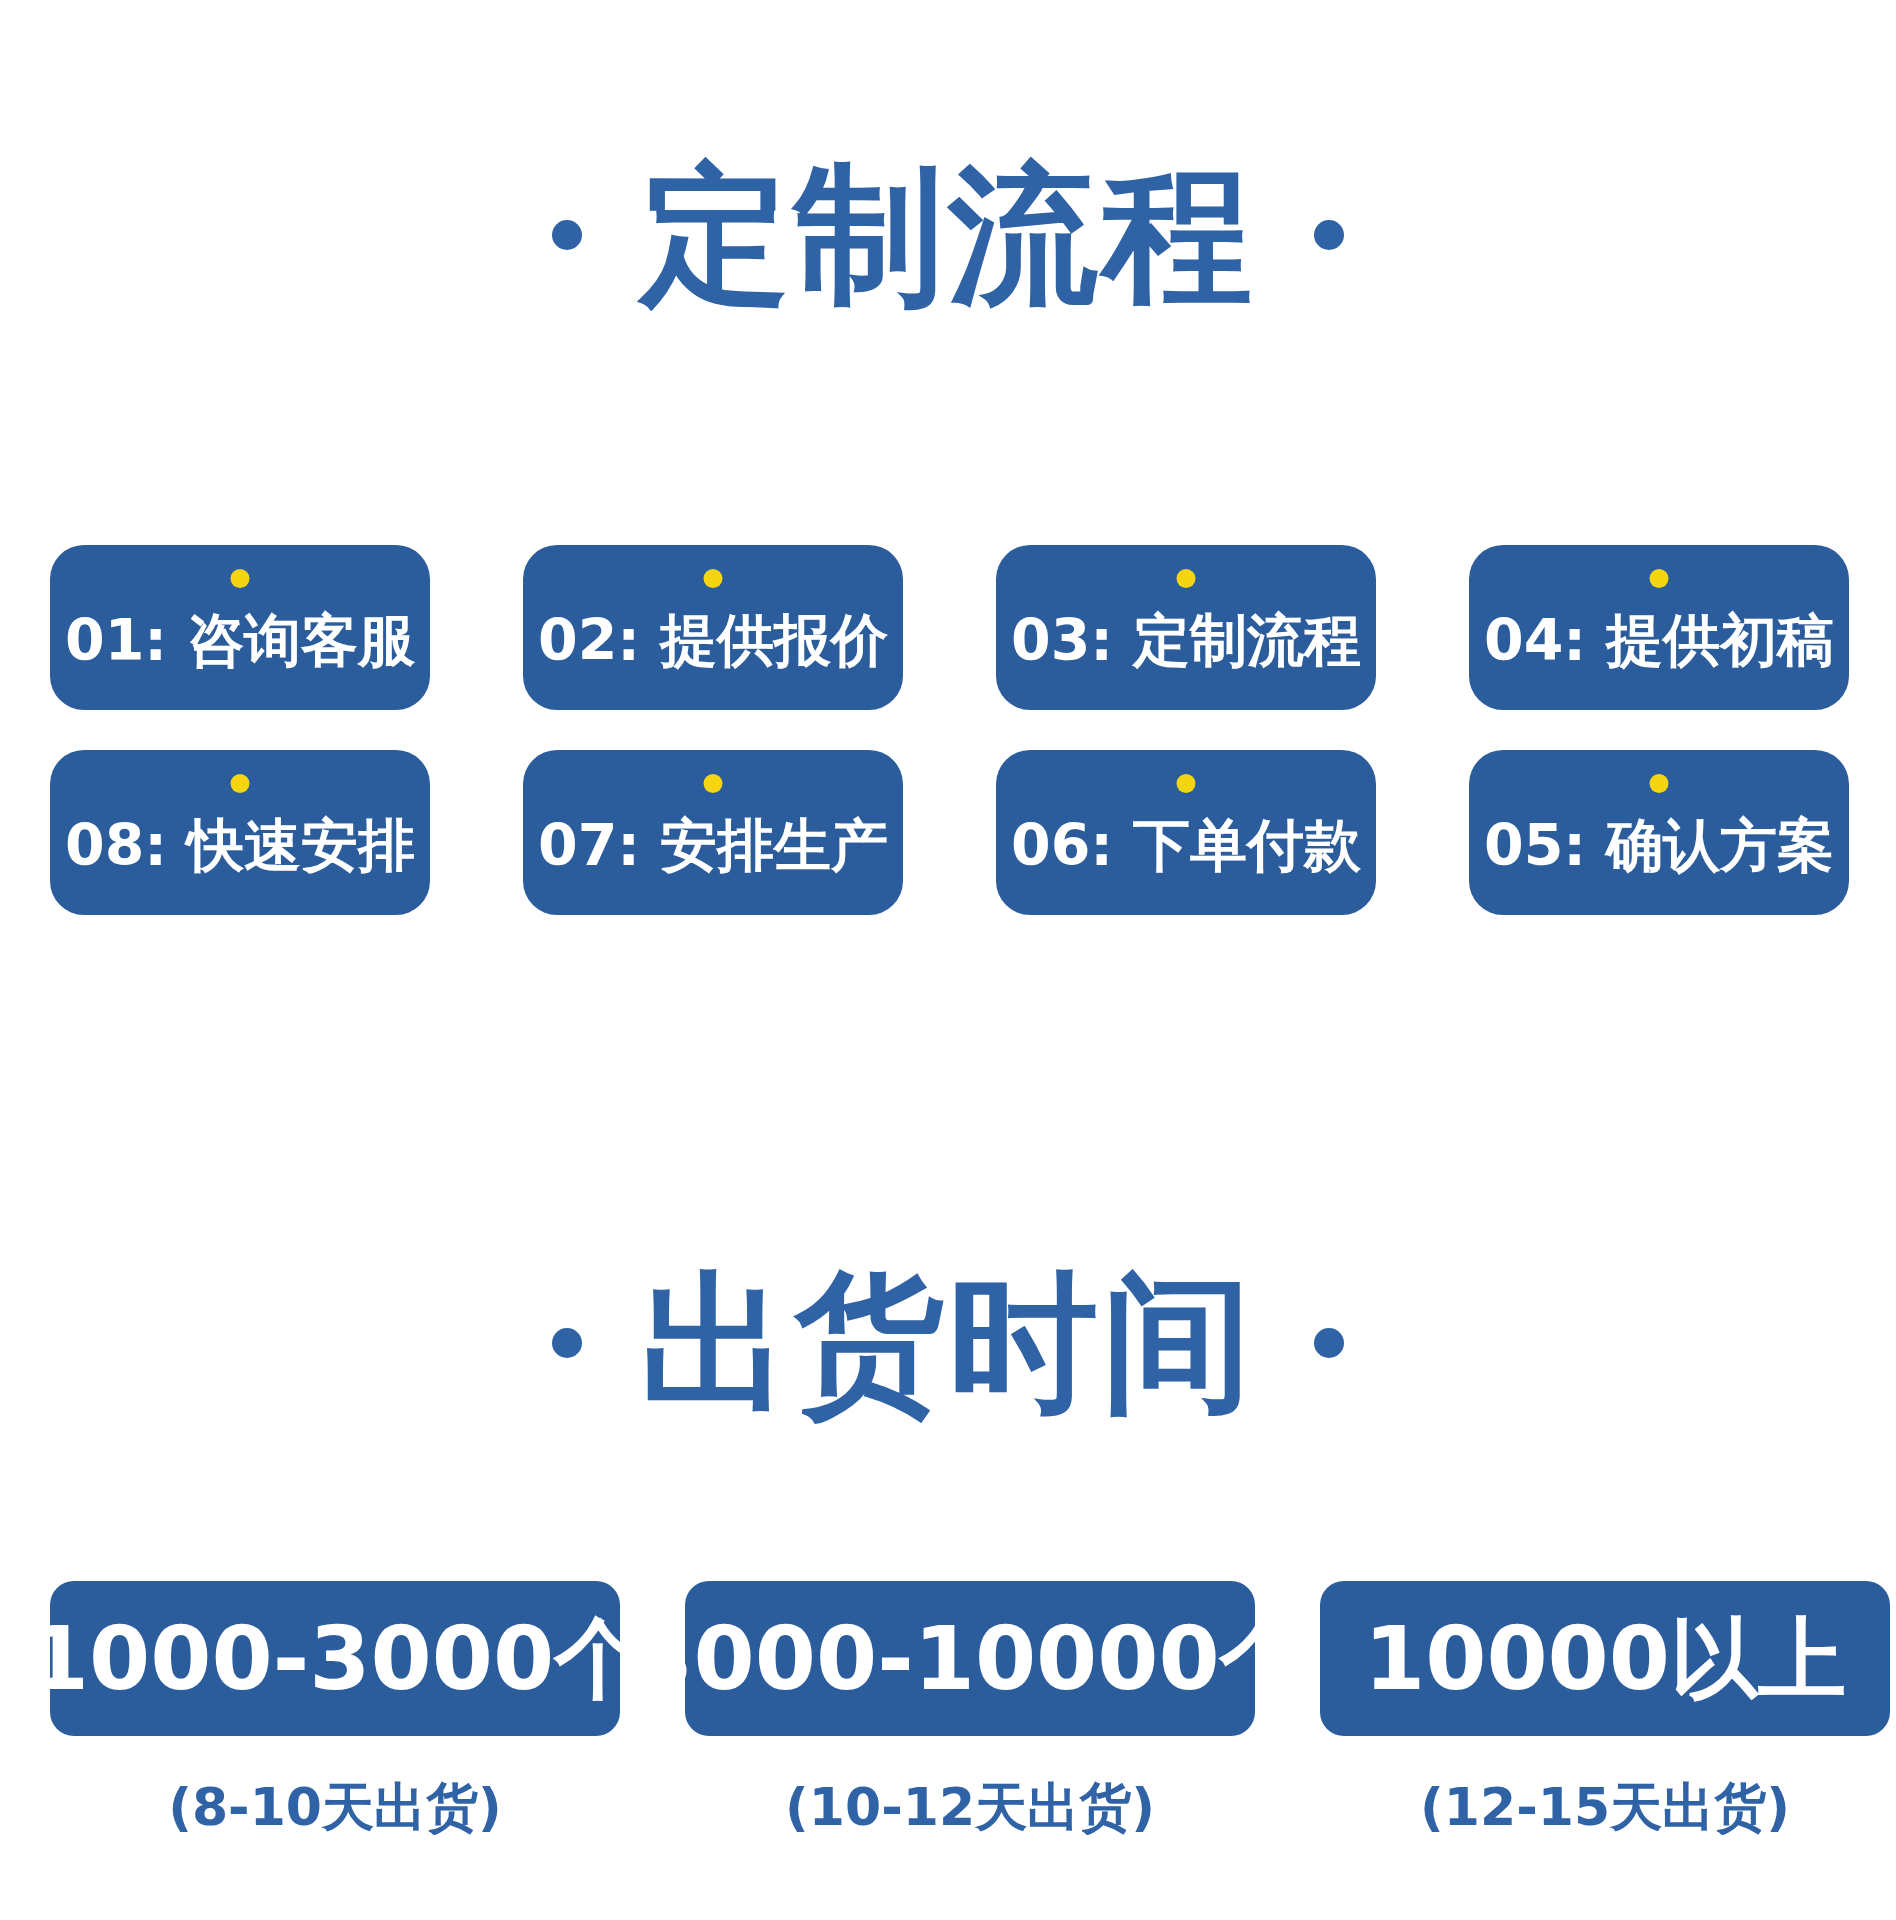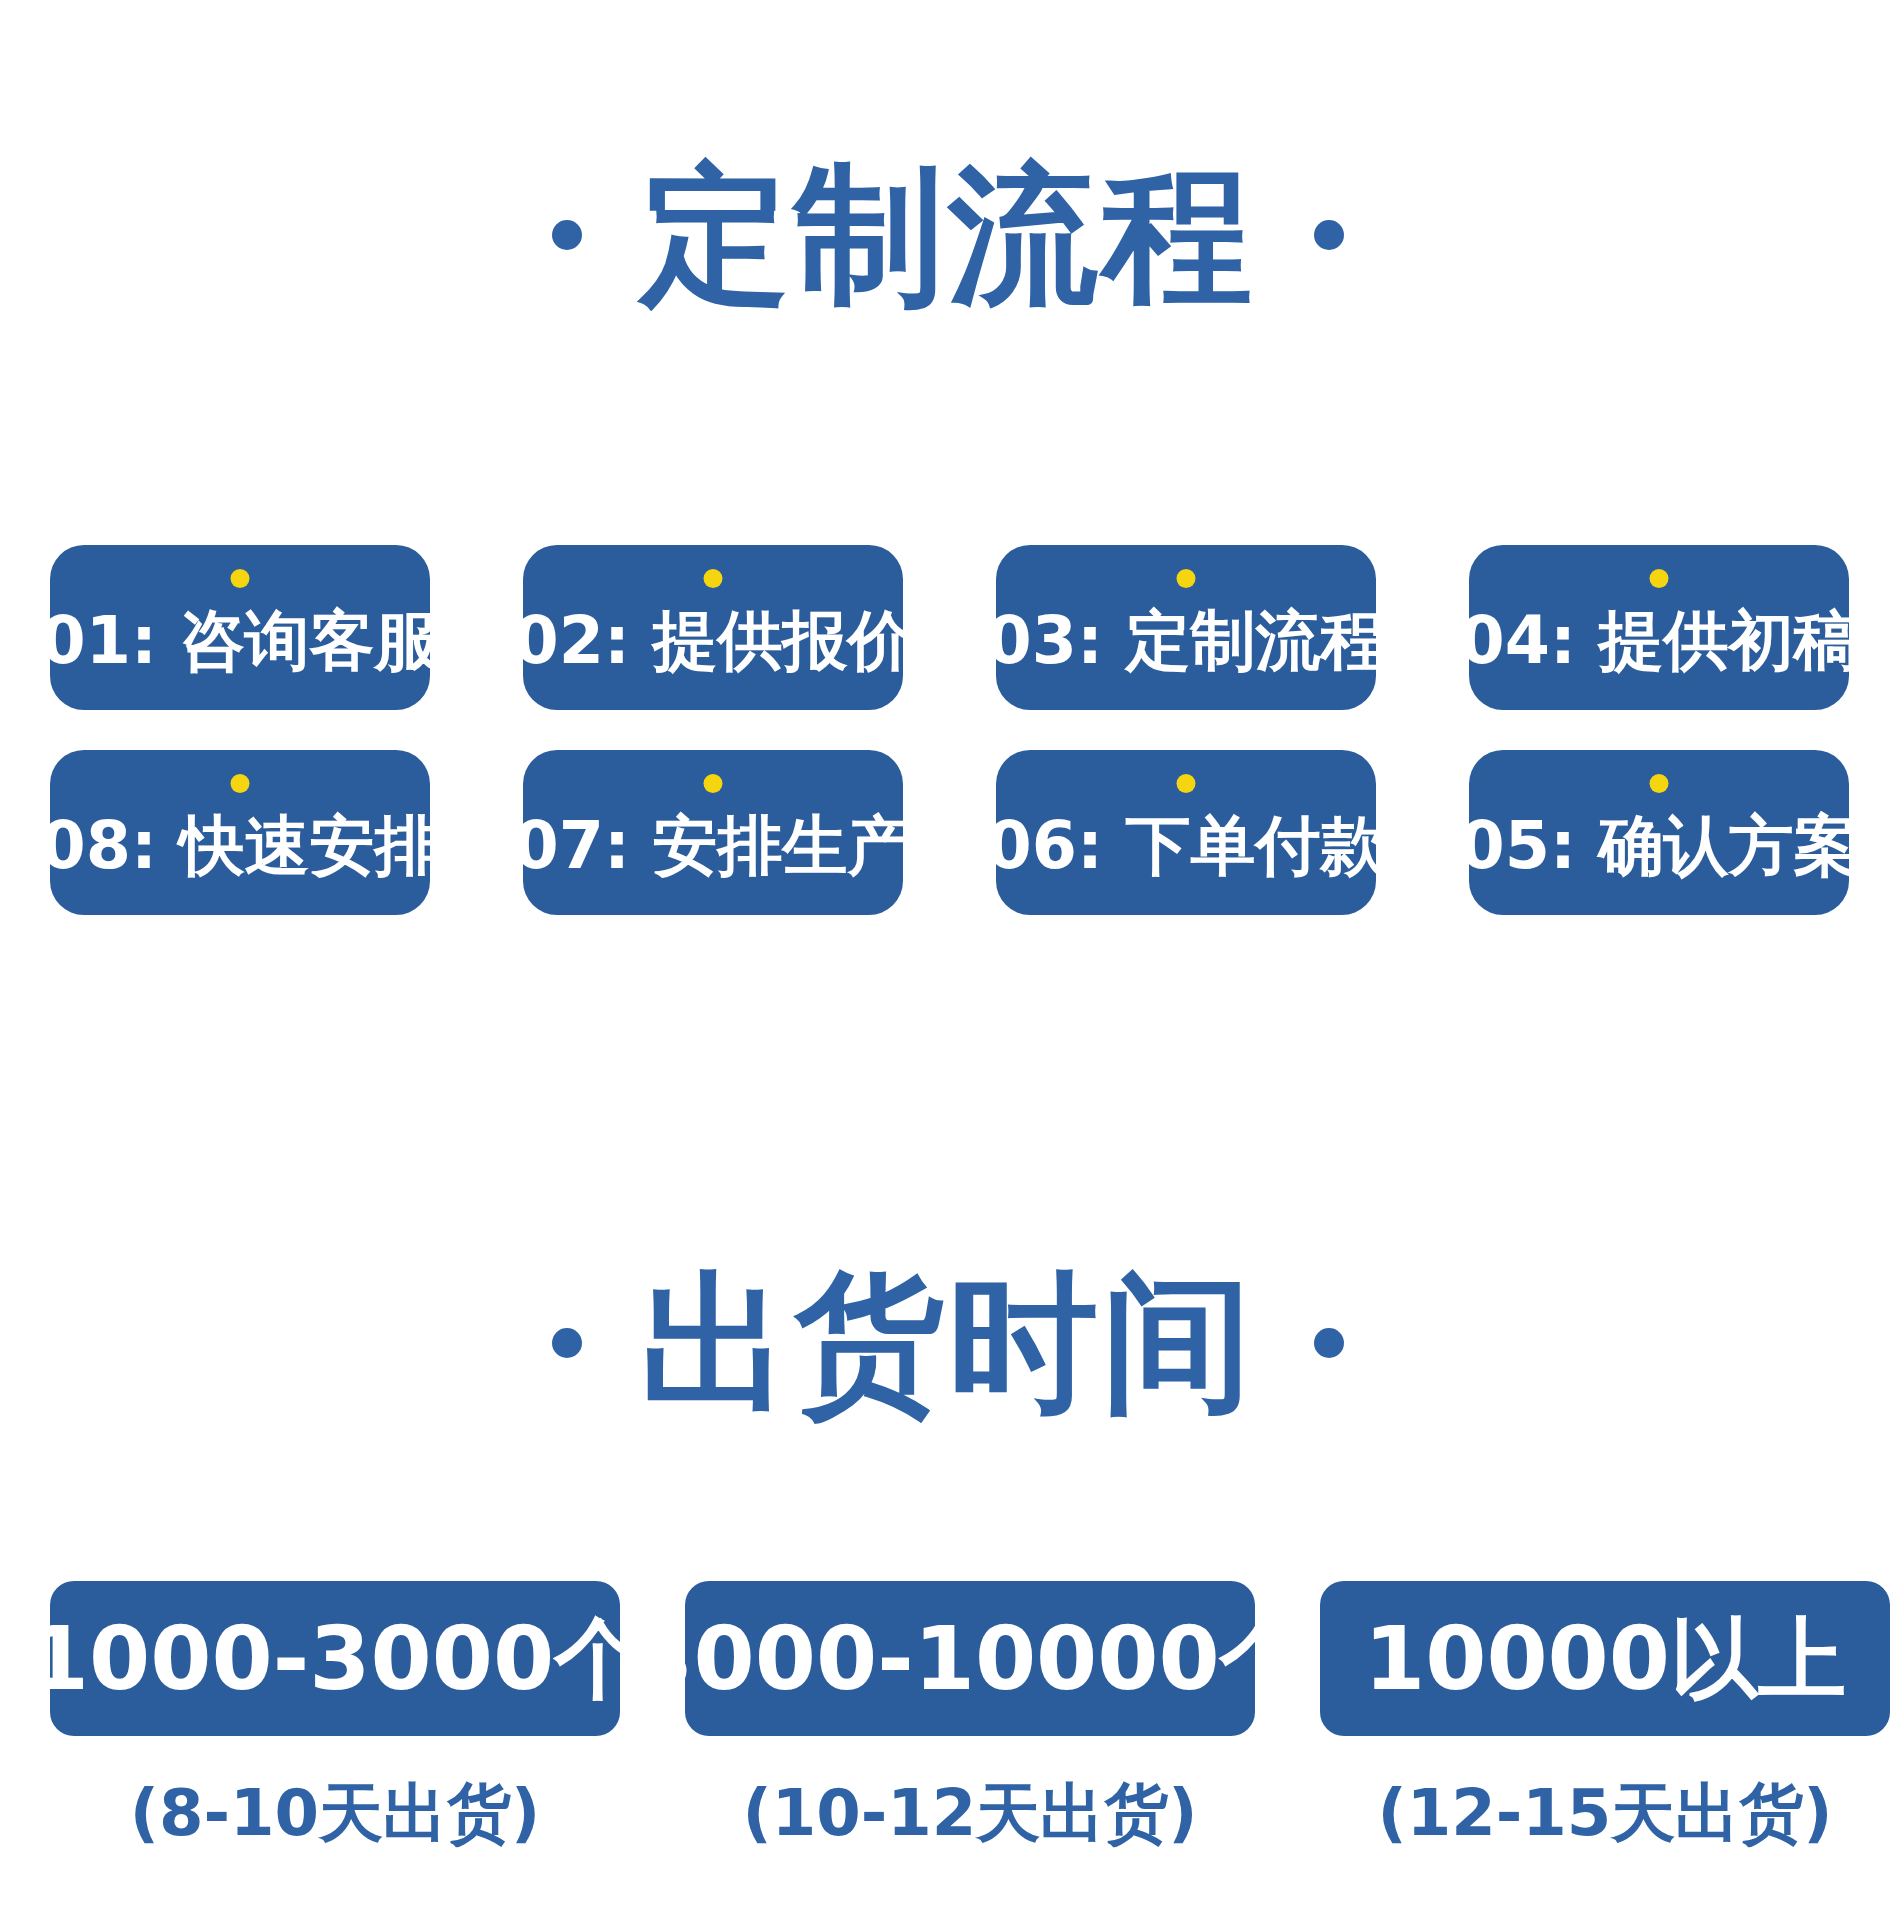--- a/index.html
+++ b/index.html
@@ -84,21 +84,21 @@
     left: 50%;
     transform: translateX(-50%);
     width: 19px;
     height: 19px;
     border-radius: 50%;
     background: #f4d510;
   }
 
   .card-label {
     color: #ffffff;
-    font-size: 65px;
+    font-size: 57px;
     line-height: 1;
     font-weight: 700;
     white-space: nowrap;
     font-family: "DejaVu Sans", "Liberation Sans", sans-serif;
     letter-spacing: 0px;
   }
 
   
   .ship-grid {
     position: absolute;
@@ -132,21 +132,21 @@
     font-size: 88px;
     line-height: 1;
     font-weight: 700;
     white-space: nowrap;
     font-family: "DejaVu Sans", "Liberation Sans", sans-serif;
   }
 
   .ship-note {
     margin-top: 45px;
     color: #2f63a5;
-    font-size: 64px;
+    font-size: 52px;
     line-height: 1;
     font-weight: 700;
     white-space: nowrap;
     font-family: "DejaVu Sans", "Liberation Sans", sans-serif;
   }
 </style>
 </head>
 <body>
 
 <div class="page">

